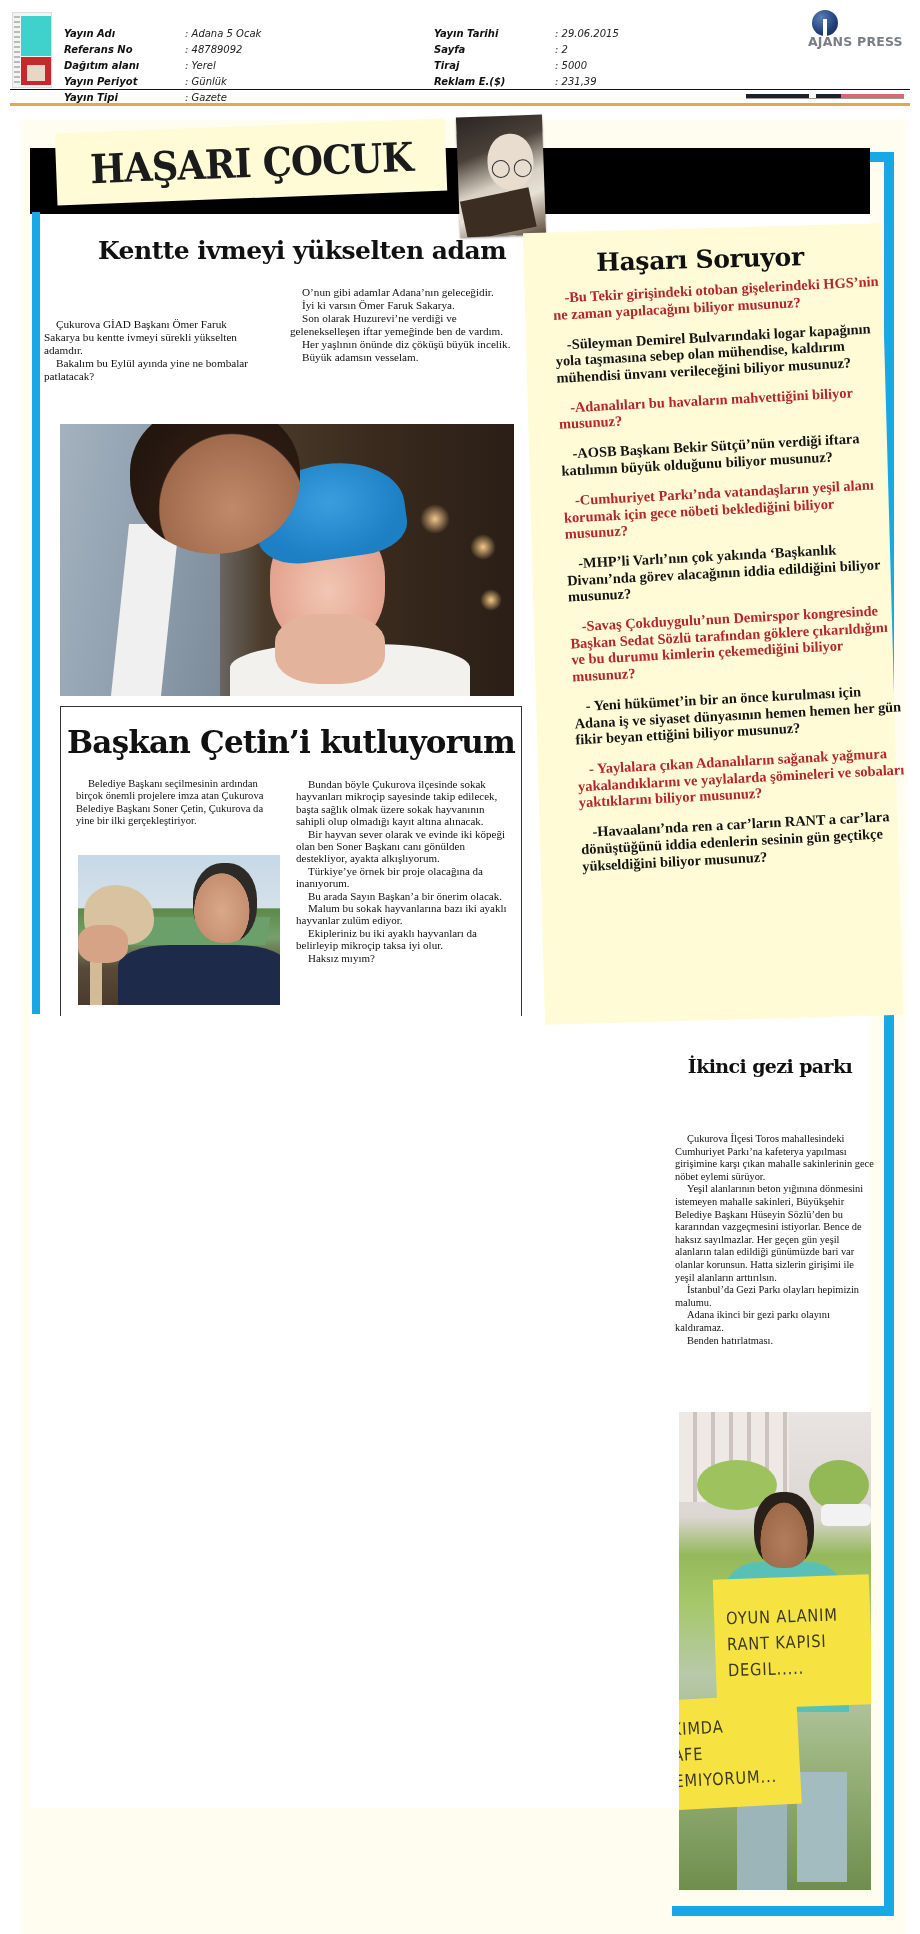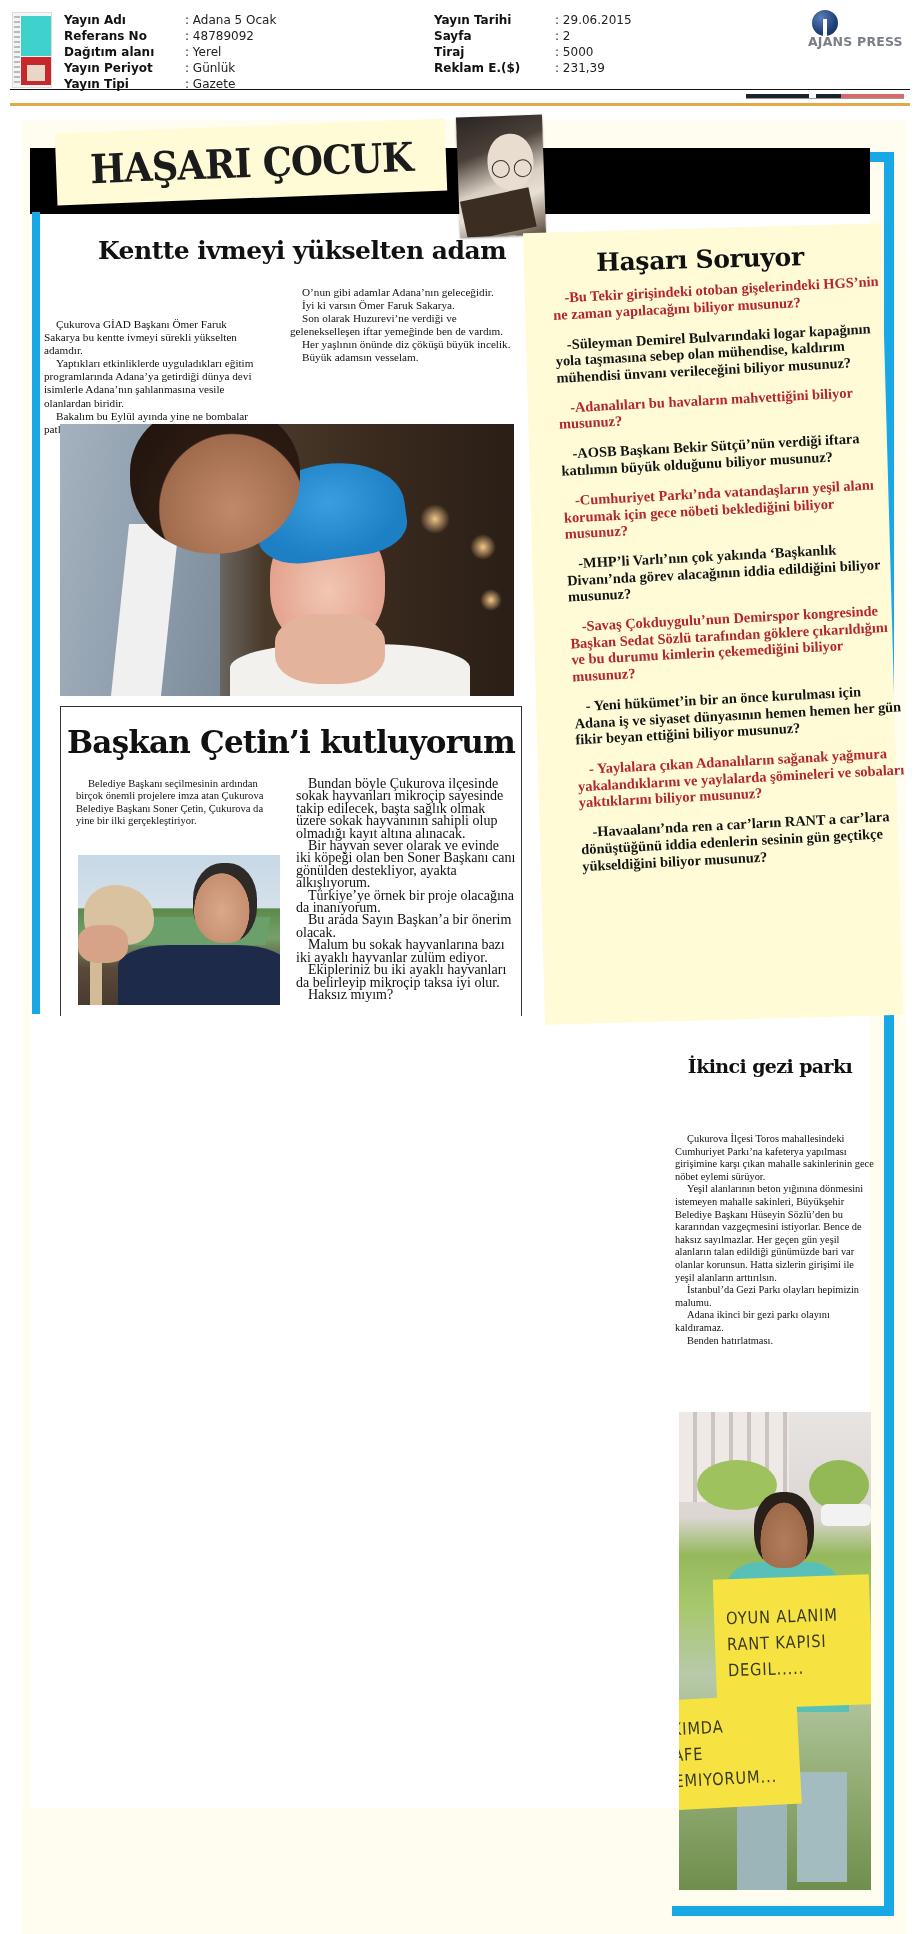--- a/index.html
+++ b/index.html
@@ -6,21 +6,21 @@
     html, body { width: 920px; height: 1934px; background: #ffffff; overflow: hidden; }
     body { position: relative; font-family: "Liberation Serif", serif; color: #111; }
 
     
     .meta-header { position: absolute; left: 0; top: 0; width: 920px; height: 92px; }
     .thumb { position: absolute; left: 12px; top: 12px; width: 40px; height: 76px; background: #f4f4f4; border: 1px solid #ddd; overflow: hidden; }
     .thumb .t1 { position: absolute; left: 8px; top: 3px; width: 30px; height: 40px; background: #3fd2cc; }
     .thumb .t2 { position: absolute; left: 8px; top: 44px; width: 30px; height: 28px; background: #c8282c; }
     .thumb .t3 { position: absolute; left: 1px; top: 3px; width: 6px; height: 70px; background: repeating-linear-gradient(#bbb 0 2px, #f4f4f4 2px 5px); }
     .thumb .t4 { position: absolute; left: 14px; top: 52px; width: 18px; height: 16px; background: #e9d7c5; }
-    .meta-col { position: absolute; top: 12px; font-family: "DejaVu Sans", sans-serif; font-size: 12px; line-height: 16px; }
+    .meta-col { position: absolute; top: 26px; font-family: "DejaVu Sans", sans-serif; font-size: 10px; line-height: 16px; font-style: italic; }
     .meta-row { display: flex; height: 16px; }
     .meta-label { font-weight: bold; color: #111; }
     .meta-val { color: #222; }
     .col-left { left: 64px; }
     .col-left .meta-label { width: 121px; }
     .col-right { left: 434px; }
     .col-right .meta-label { width: 121px; }
     .logo { position: absolute; left: 812px; top: 10px; width: 100px; height: 40px; }
     .logo-globe { position: absolute; left: 0; top: 0; width: 26px; height: 26px; border-radius: 50%; background: radial-gradient(circle at 35% 30%, #5b7fb8 0%, #1f3f7a 60%, #122a55 100%); }
     .logo-globe::after { content: ""; position: absolute; left: 11px; top: 9px; width: 4px; height: 17px; background: #fff; }
@@ -65,21 +65,21 @@
     .photo-main .man-head { position: absolute; left: 70px; top: -20px; width: 170px; height: 150px; border-radius: 45% 45% 50% 50%; background: radial-gradient(ellipse at 60% 70%, #c08a6a 0%, #a06a4c 50%, #2a1a12 51%, #1c120c 100%); }
     .photo-main .hat { position: absolute; left: 195px; top: 40px; width: 150px; height: 95px; border-radius: 50% 50% 30% 30%; background: radial-gradient(ellipse at 50% 40%, #3a9ede 0%, #1d7fc4 70%); transform: rotate(-8deg); }
     .photo-main .old-face { position: absolute; left: 210px; top: 95px; width: 115px; height: 130px; border-radius: 45%; background: radial-gradient(ellipse at 50% 55%, #f1c7b3 0%, #e6a894 60%, #d89482 100%); }
     .photo-main .old-shirt { position: absolute; left: 170px; top: 220px; width: 240px; height: 60px; background: #f3f1ee; border-radius: 40% 40% 0 0; }
     .photo-main .hands { position: absolute; left: 215px; top: 190px; width: 110px; height: 70px; border-radius: 40%; background: #e4b39b; }
 
     
     .a2-box { position: absolute; left: 60px; top: 706px; width: 462px; height: 310px; border: 1px solid #333; border-bottom: none; }
     .a2-headline { position: absolute; left: 60px; top: 724px; width: 462px; text-align: center; font-family: "DejaVu Serif", serif; font-size: 31px; color: #111; letter-spacing: -0.8px; }
     .a2-c1 { left: 76px; top: 778px; width: 204px; font-size: 10.6px; line-height: 12.4px; }
-    .a2-c2 { left: 296px; top: 778px; width: 220px; font-size: 14px; line-height: 12.4px; }
+    .a2-c2 { left: 296px; top: 778px; width: 220px; font-size: 11px; line-height: 12.4px; }
     .photo-dog { position: absolute; left: 78px; top: 855px; width: 202px; height: 150px; overflow: hidden; background: linear-gradient(180deg, #c7d8e6 0%, #d5e1ea 35%, #5c8a4a 36%, #76a06a 55%, #5a4a3a 75%, #4a3a2e 100%); }
     .photo-dog .roof { position: absolute; left: 50px; top: 62px; width: 140px; height: 28px; background: #6ba06a; transform: skewX(-10deg); }
     .photo-dog .suit { position: absolute; left: 40px; top: 90px; width: 170px; height: 70px; background: #1e2a4a; border-radius: 30% 30% 0 0; }
     .photo-dog .head2 { position: absolute; left: 115px; top: 8px; width: 64px; height: 80px; border-radius: 45%; background: radial-gradient(ellipse at 45% 60%, #d9a98a 0%, #c58f70 55%, #2e2a28 56%, #2e2a28 100%); }
     .photo-dog .puppy { position: absolute; left: 6px; top: 30px; width: 70px; height: 60px; border-radius: 45% 55% 40% 40%; background: #d9c2a0; }
     .photo-dog .puppy-leg { position: absolute; left: 12px; top: 85px; width: 12px; height: 65px; background: #d3bb98; }
     .photo-dog .hand2 { position: absolute; left: 0; top: 70px; width: 50px; height: 38px; border-radius: 40%; background: #d7a386; }
 
     
     .q-card { position: absolute; left: 534px; top: 228px; width: 358px; height: 792px; background: #fefbd6; transform: rotate(-1.6deg); transform-origin: 50% 50%; }
@@ -183,21 +183,20 @@
 </div>
 <div class="baby-photo">
   <div class="face"></div>
     <div class="glasses"></div>
     <div class="book"></div>
 </div>
 
 <h2 class="a1-headline">Kentte ivmeyi yükselten adam</h2>
 <div class="col-text a1-c1">
   <p>Çukurova GİAD Başkanı Ömer Faruk Sakarya bu kentte ivmeyi sürekli yükselten adamdır.</p>
-  <p>Yaptıkları etkinliklerde uyguladıkları eğitim programlarında Adana’ya getirdiği dünya devi isimlerle Adana’nın şahlanmasına vesile olanlardan biridir.</p>
   <p>Bakalım bu Eylül ayında yine ne bombalar patlatacak?</p>
 </div>
 <div class="col-text a1-c2">
   <p>O’nun gibi adamlar Adana’nın geleceğidir.</p>
   <p>İyi ki varsın Ömer Faruk Sakarya.</p>
   <p>Son olarak Huzurevi’ne verdiği ve gelenekselleşen iftar yemeğinde ben de vardım.</p>
   <p>Her yaşlının önünde diz çöküşü büyük incelik.</p>
   <p>Büyük adamsın vesselam.</p>
 </div>
 <div class="photo-main">

